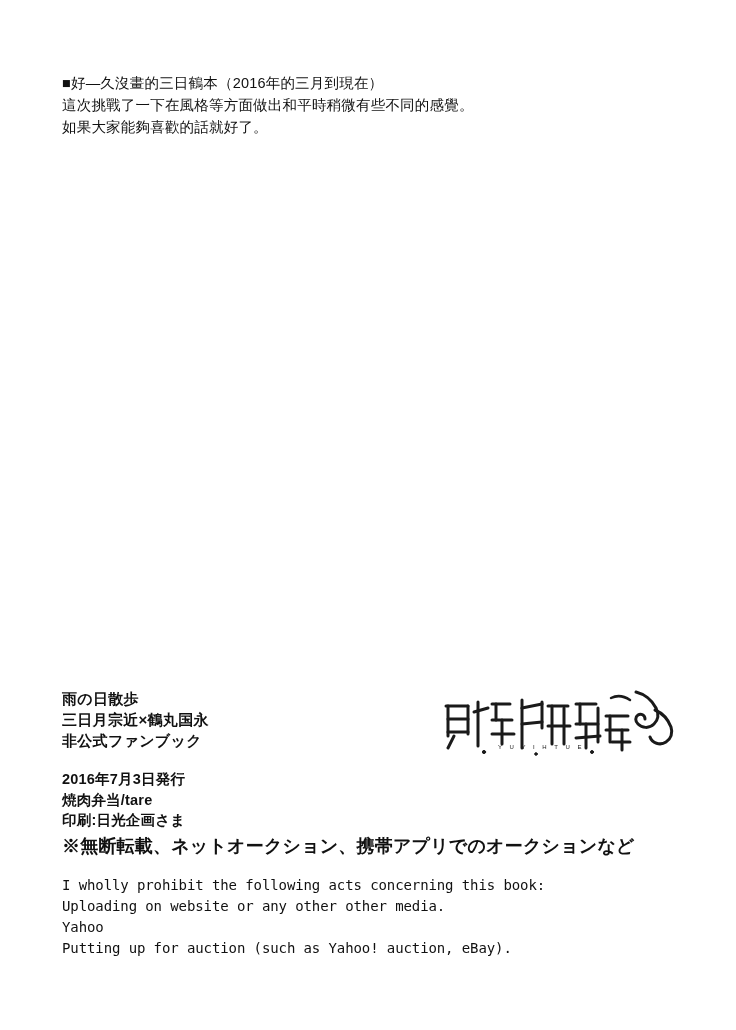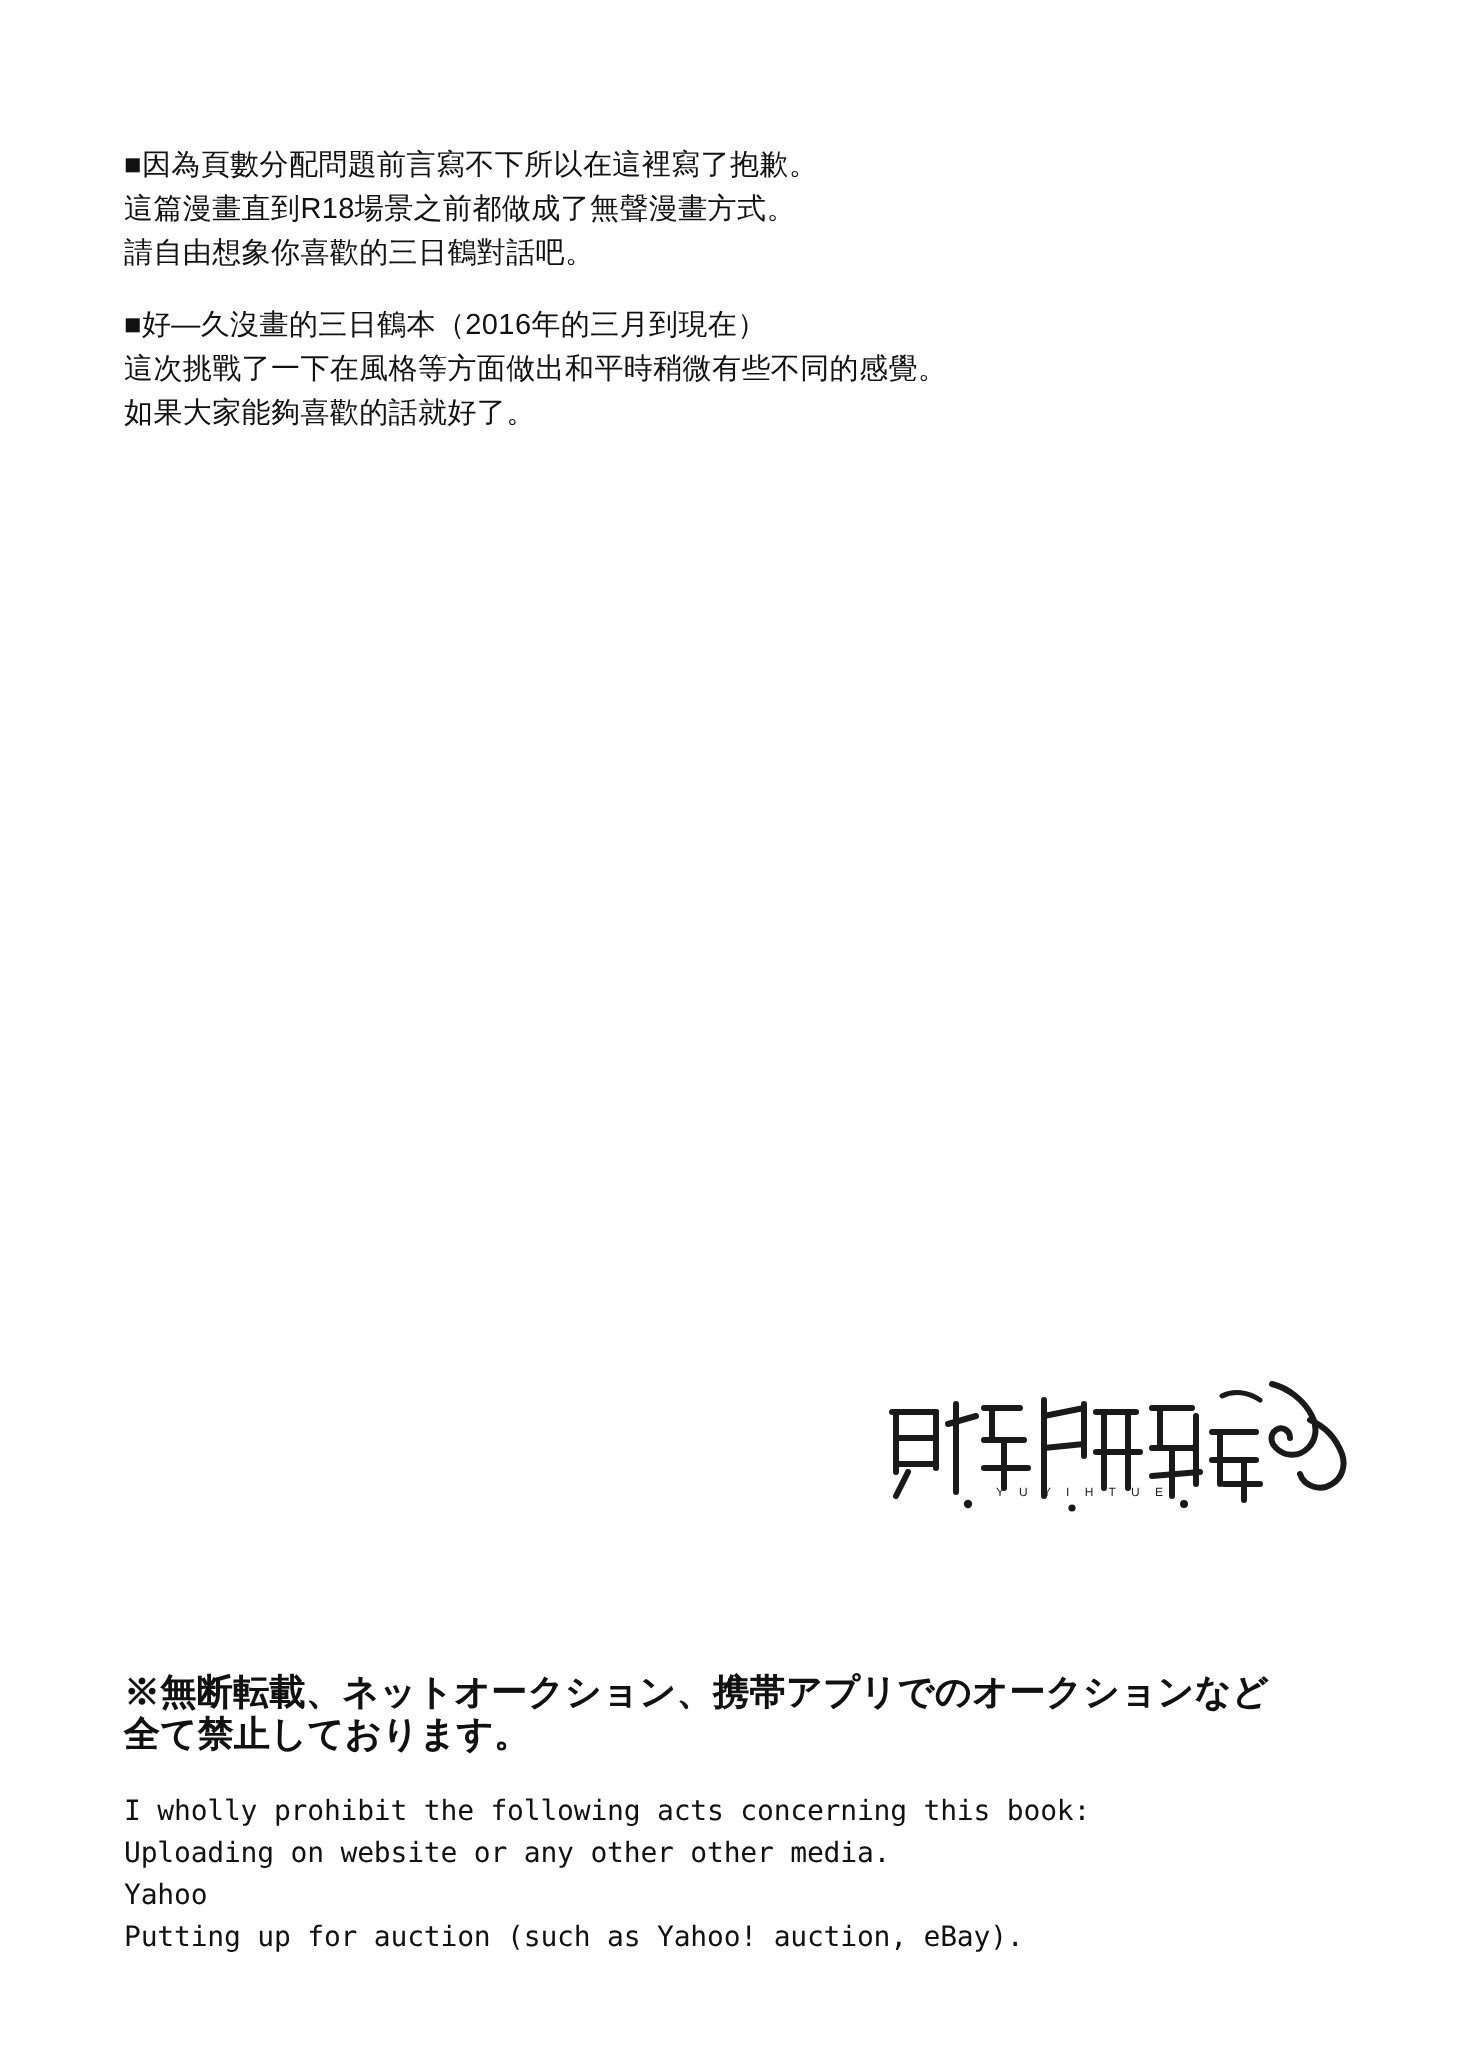--- a/index.html
+++ b/index.html
@@ -113,34 +113,41 @@
     font-family: "Liberation Sans", sans-serif;
   }
 </style>
 </head>
 <body>
 
 <div class="page">
 
   <div class="afterword">
 
-    <div class="para">
-      <div class="line">■因為頁數分配問題前言寫不下所以在這裡寫了抱歉。</div>
-      <div class="line">這篇漫畫直到R18場景之前都做成了無聲漫畫方式。</div>
-      <div class="line">請自由想象你喜歡的三日鶴對話吧。</div>
-    </div>
 
     <div class="para">
       <div class="line">■好—久沒畫的三日鶴本（2016年的三月到現在）</div>
       <div class="line">這次挑戰了一下在風格等方面做出和平時稍微有些不同的感覺。</div>
       <div class="line">如果大家能夠喜歡的話就好了。</div>
     </div>
 
   </div>
 
+  <div class="colophon">
+    <div class="title-block">
+      <div class="t-line">雨の日散歩</div>
+      <div class="t-line">三日月宗近×鶴丸国永</div>
+      <div class="t-line">非公式ファンブック</div>
+    </div>
+    <div class="pub-block">
+      <div class="p-line">2016年7月3日発行</div>
+      <div class="p-line">焼肉弁当/tare</div>
+      <div class="p-line">印刷:日光企画さま</div>
+    </div>
+  </div>
 
   <div class="logo">
     <svg width="240" height="78" viewBox="0 0 240 78" xmlns="http://www.w3.org/2000/svg" aria-hidden="true">
       <g fill="#1a1a1a" stroke="#1a1a1a" stroke-linecap="round" stroke-linejoin="round">
 
         <path d="M196 6 c8 2 16 8 20 16 c3 6 2 12 -2 16 c-5 5 -12 4 -16 0 c-3 -3 -3 -7 0 -9 c3 -2 7 0 7 4" fill="none" stroke-width="3"></path>
         <path d="M215 24 c7 3 13 9 16 17 c2 6 0 12 -5 15 c-6 4 -14 1 -16 -5" fill="none" stroke-width="3"></path>
         <path d="M190 14 c-6 -4 -13 -5 -19 -2" fill="none" stroke-width="2.5"></path>
 
         <g stroke-width="3" fill="none">
@@ -193,21 +200,20 @@
         <circle cx="44" cy="66" r="1.6"></circle>
         <circle cx="96" cy="68" r="1.3"></circle>
         <circle cx="152" cy="66" r="1.5"></circle>
       </g>
     </svg>
     <div class="logo-sub">Y U  Y I H  T U E</div>
   </div>
 
   <div class="notice">
     <div class="n-jp">※無断転載、ネットオークション、携帯アプリでのオークションなど</div>
-    <div class="n-jp">全て禁止しております。</div>
     <div class="n-en-block">
       <div class="n-en">I wholly prohibit the following acts concerning this book:</div>
       <div class="n-en">Uploading on website or any other other media.</div>
       <div class="n-en">Yahoo</div>
       <div class="n-en">Putting up for auction (such as Yahoo! auction, eBay).</div>
     </div>
   </div>
 
 </div>
 

